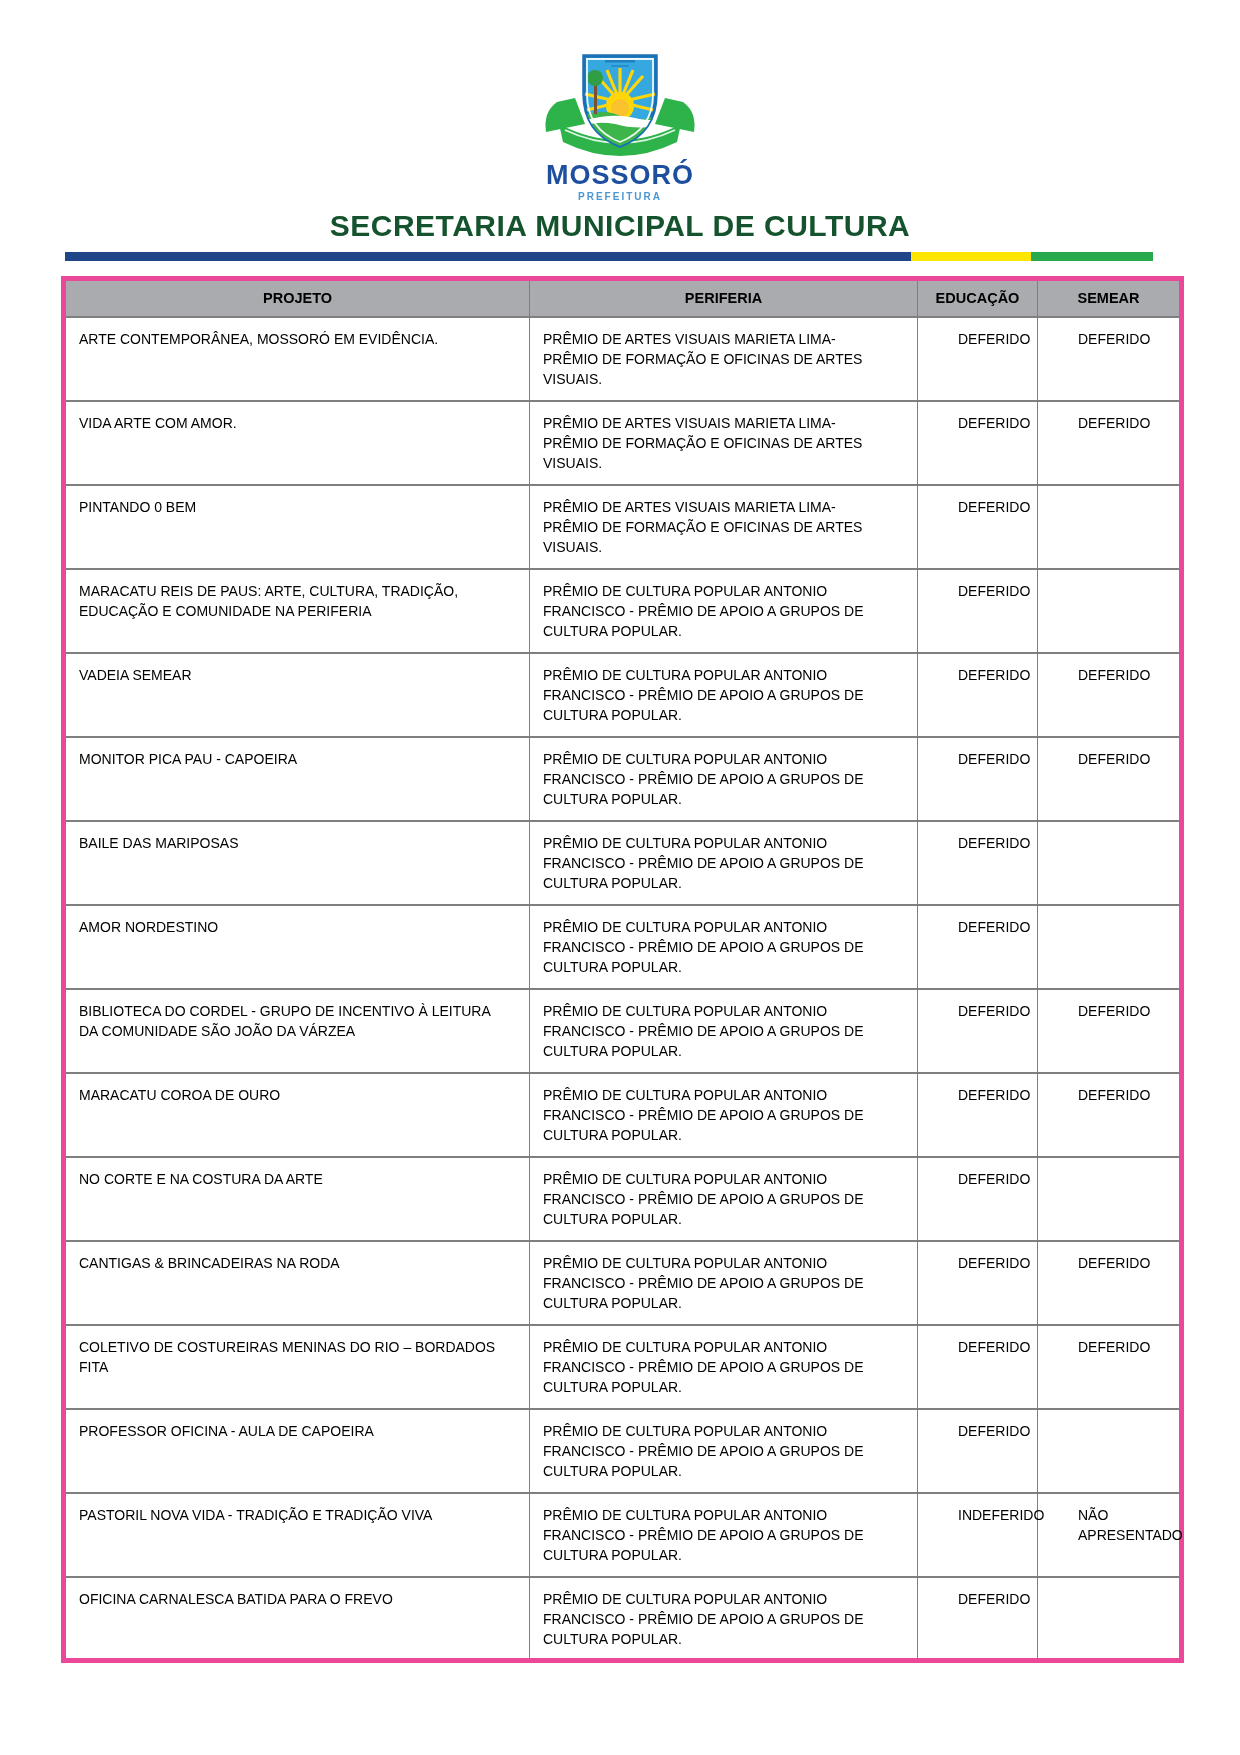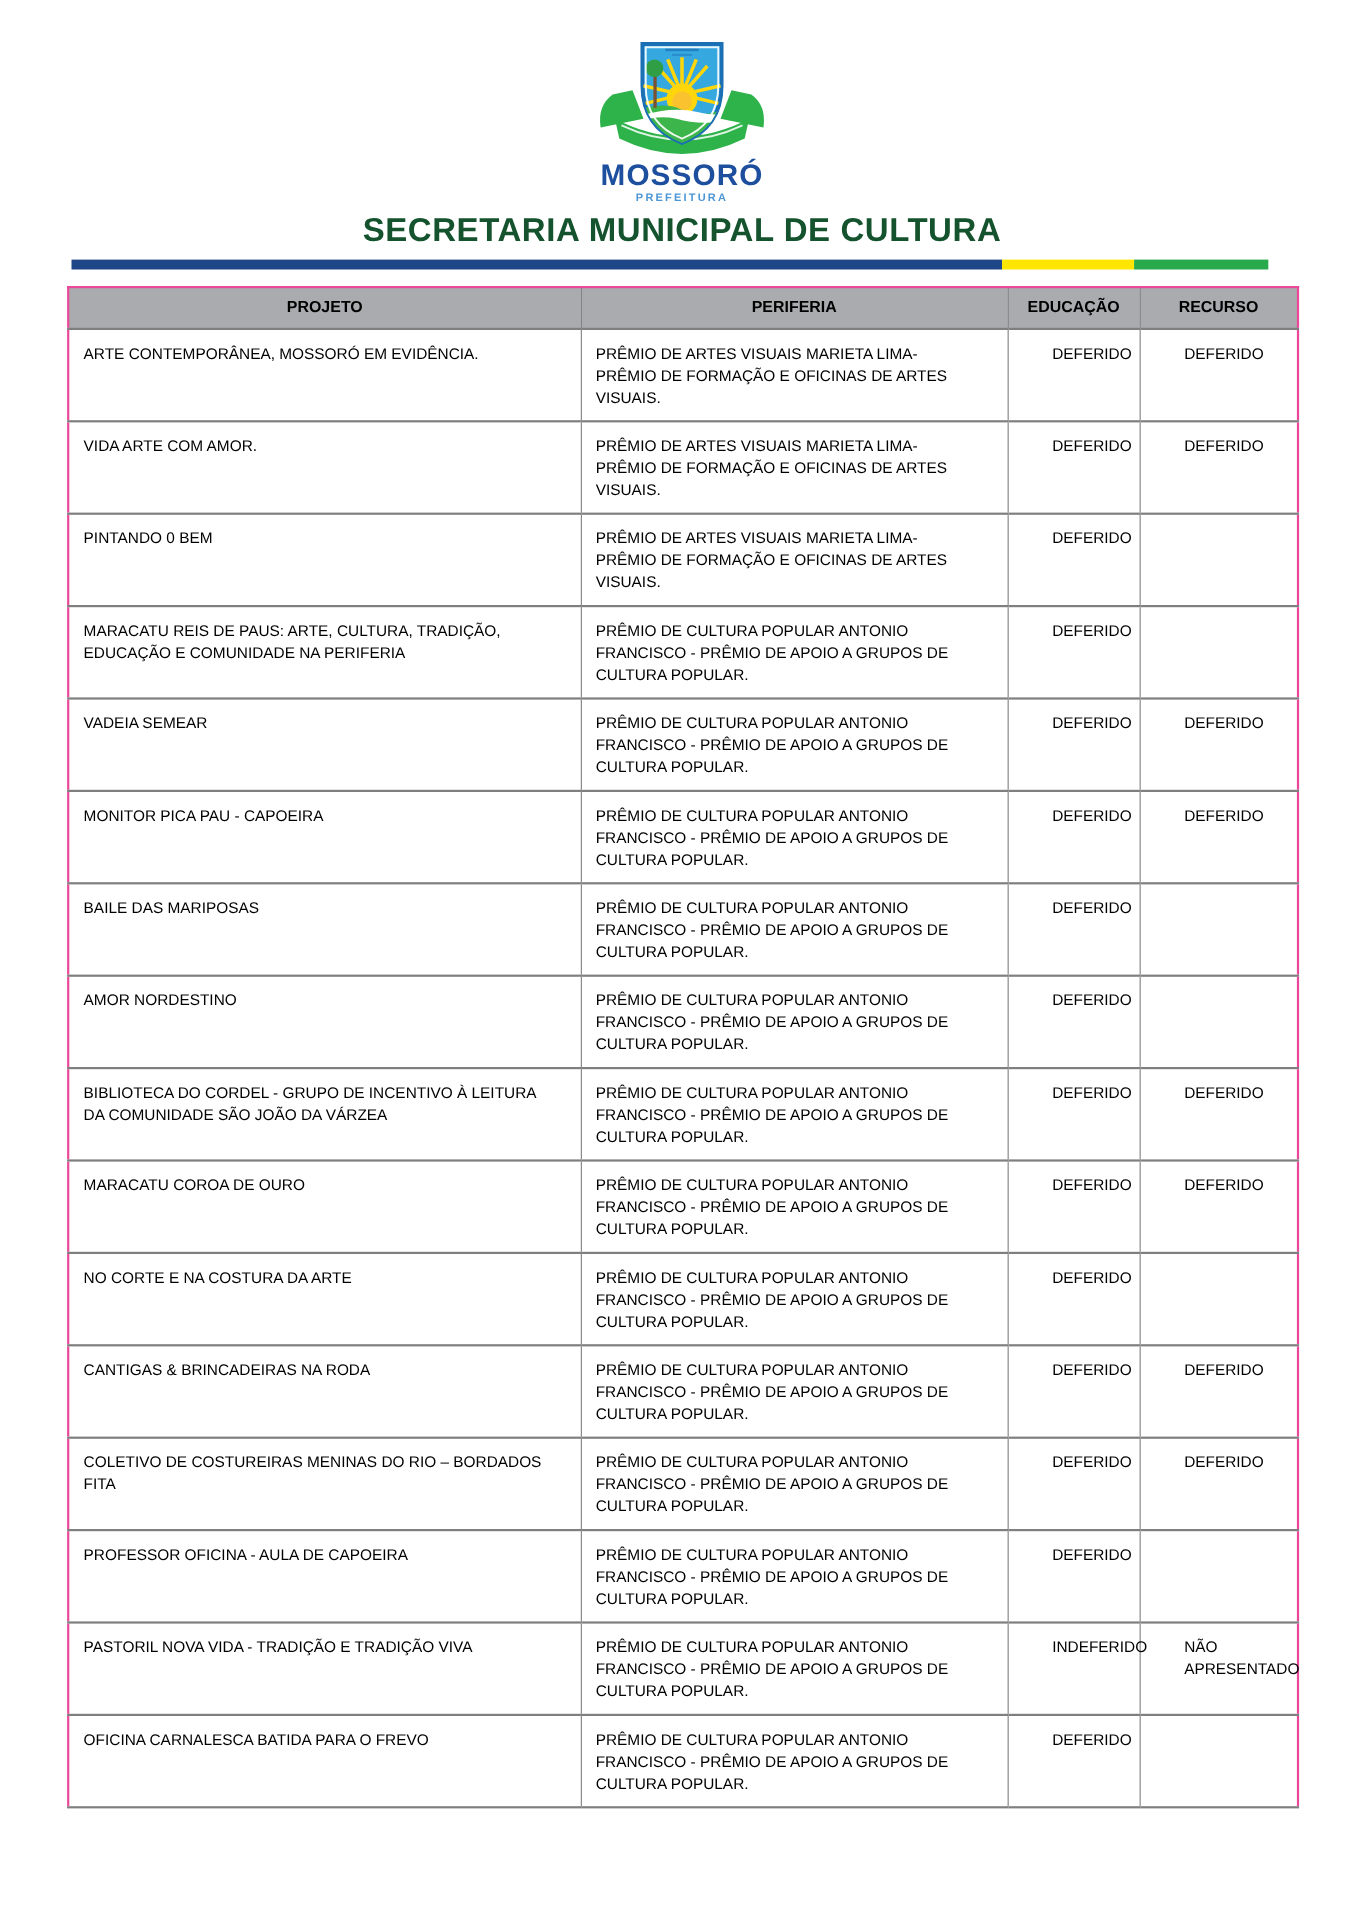--- a/index.html
+++ b/index.html
@@ -4,21 +4,21 @@
 <style>
   * { margin: 0; padding: 0; box-sizing: border-box; }
   html, body {
     background: #ffffff;
     font-family: "Liberation Sans", sans-serif;
     color: #000000;
   }
   .page {
     width: 1240px;
     height: 1737px;
-    margin: 0 auto;
+    margin: 16px auto;
     background: #ffffff;
     overflow: hidden;
     position: relative;
     border-radius: 19px;
   }
 
   
   .header-block {
     padding-top: 34px;
     text-align: center;
@@ -59,21 +59,21 @@
   .divider-bar .seg-blue   { width: 77.8%; height: 100%; }
   .divider-bar .seg-yellow { width: 11.0%; height: 100%; }
   .divider-bar .seg-green  { width: 11.2%; height: 100%; }
 
   
   .table-wrap { margin: 15px 0 0 61px; }
   table.projects {
     border-collapse: collapse;
     table-layout: fixed;
     width: 1118px;
-    border: 2px solid #ec4899;
+    border: 5px solid #ec4899;
   }
   table.projects th {
     background: #a9abae;
     height: 38px;
     font-size: 14.5px;
     font-weight: bold;
     text-align: center;
     vertical-align: middle;
     border: 1px solid #7f7f7f;
     border-bottom: 2px solid #7f7f7f;
@@ -165,21 +165,21 @@
         <col style="width:466px">
         <col style="width:388px">
         <col style="width:120px">
         <col style="width:144px">
       </colgroup>
       <thead>
         <tr>
           <th>PROJETO</th>
           <th>PERIFERIA</th>
           <th>EDUCAÇÃO</th>
-          <th>RECURSO</th>
+          <th>SEMEAR</th>
         </tr>
       </thead>
       <tbody>
     <tr>
       <td class="c-projeto"><span>ARTE CONTEMPORÂNEA, MOSSORÓ EM EVIDÊNCIA.</span></td>
       <td class="c-categoria"><span>PRÊMIO DE ARTES VISUAIS MARIETA LIMA- PRÊMIO DE FORMAÇÃO E OFICINAS DE ARTES VISUAIS.</span></td>
       <td class="c-avaliacao"><span>DEFERIDO</span></td>
       <td class="c-recurso"><span>DEFERIDO</span></td>
     </tr>
 

